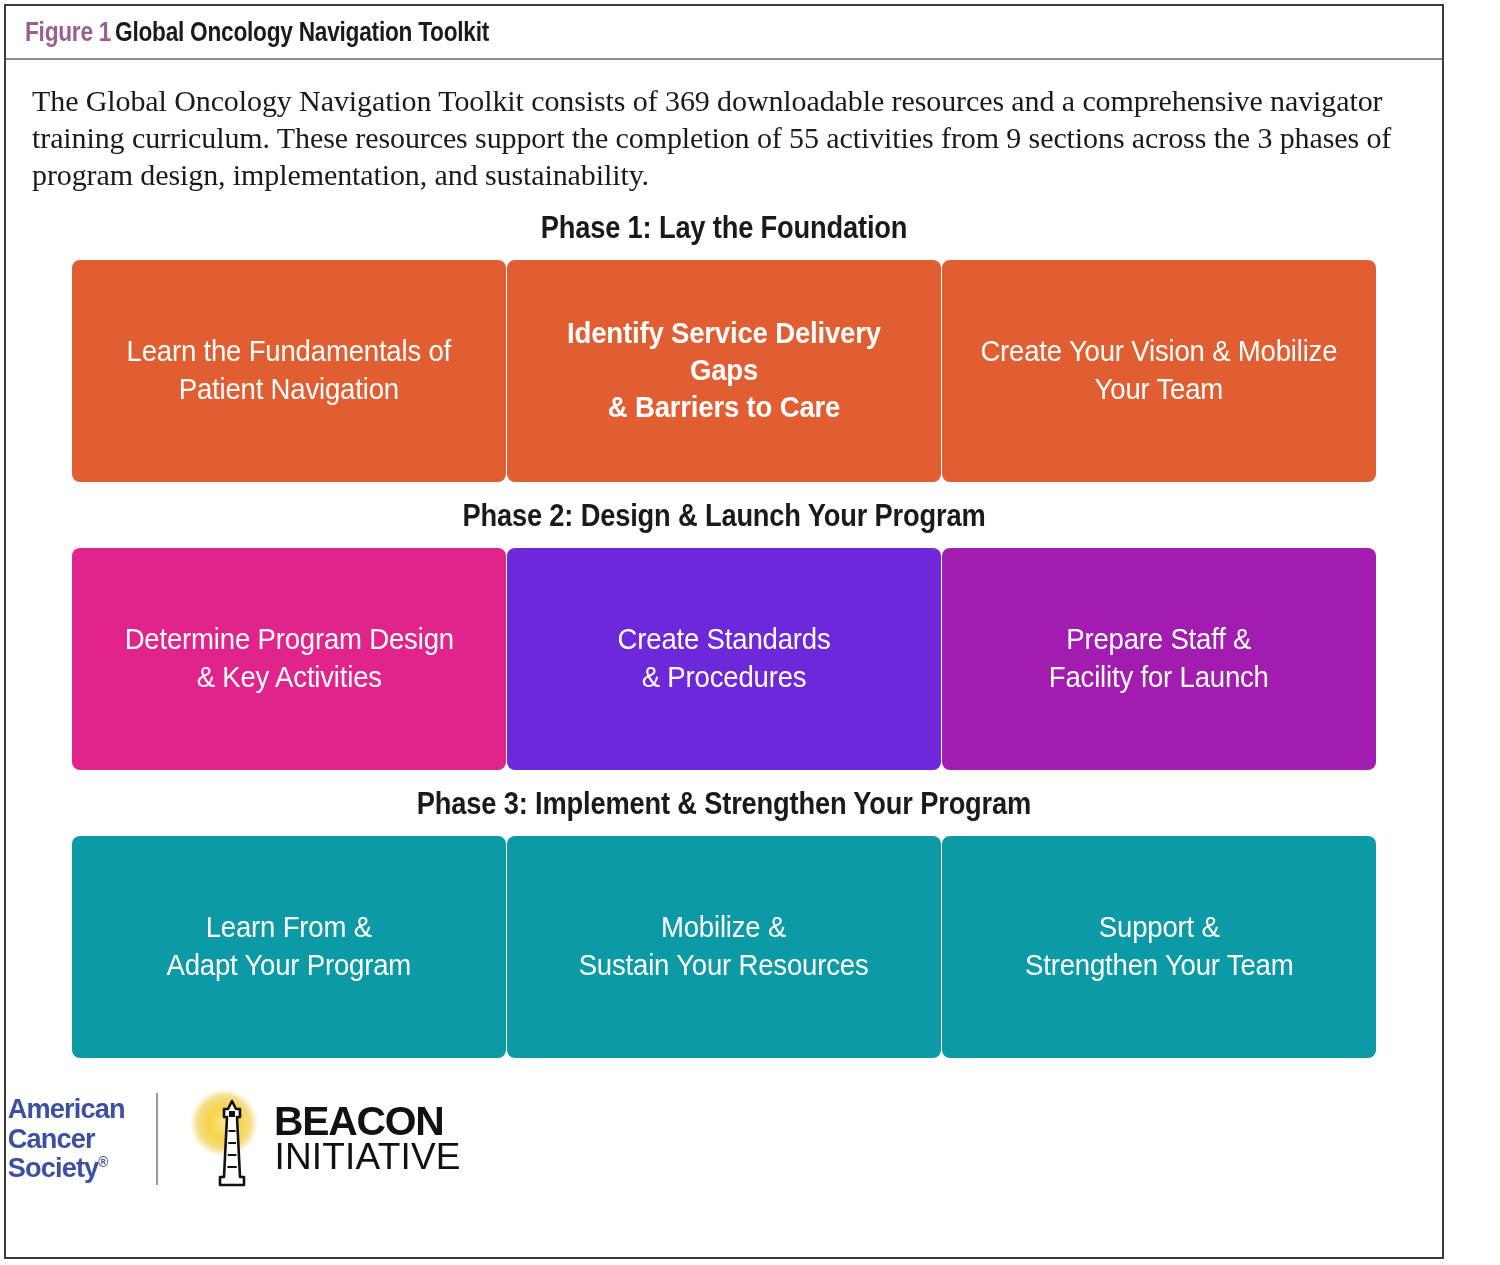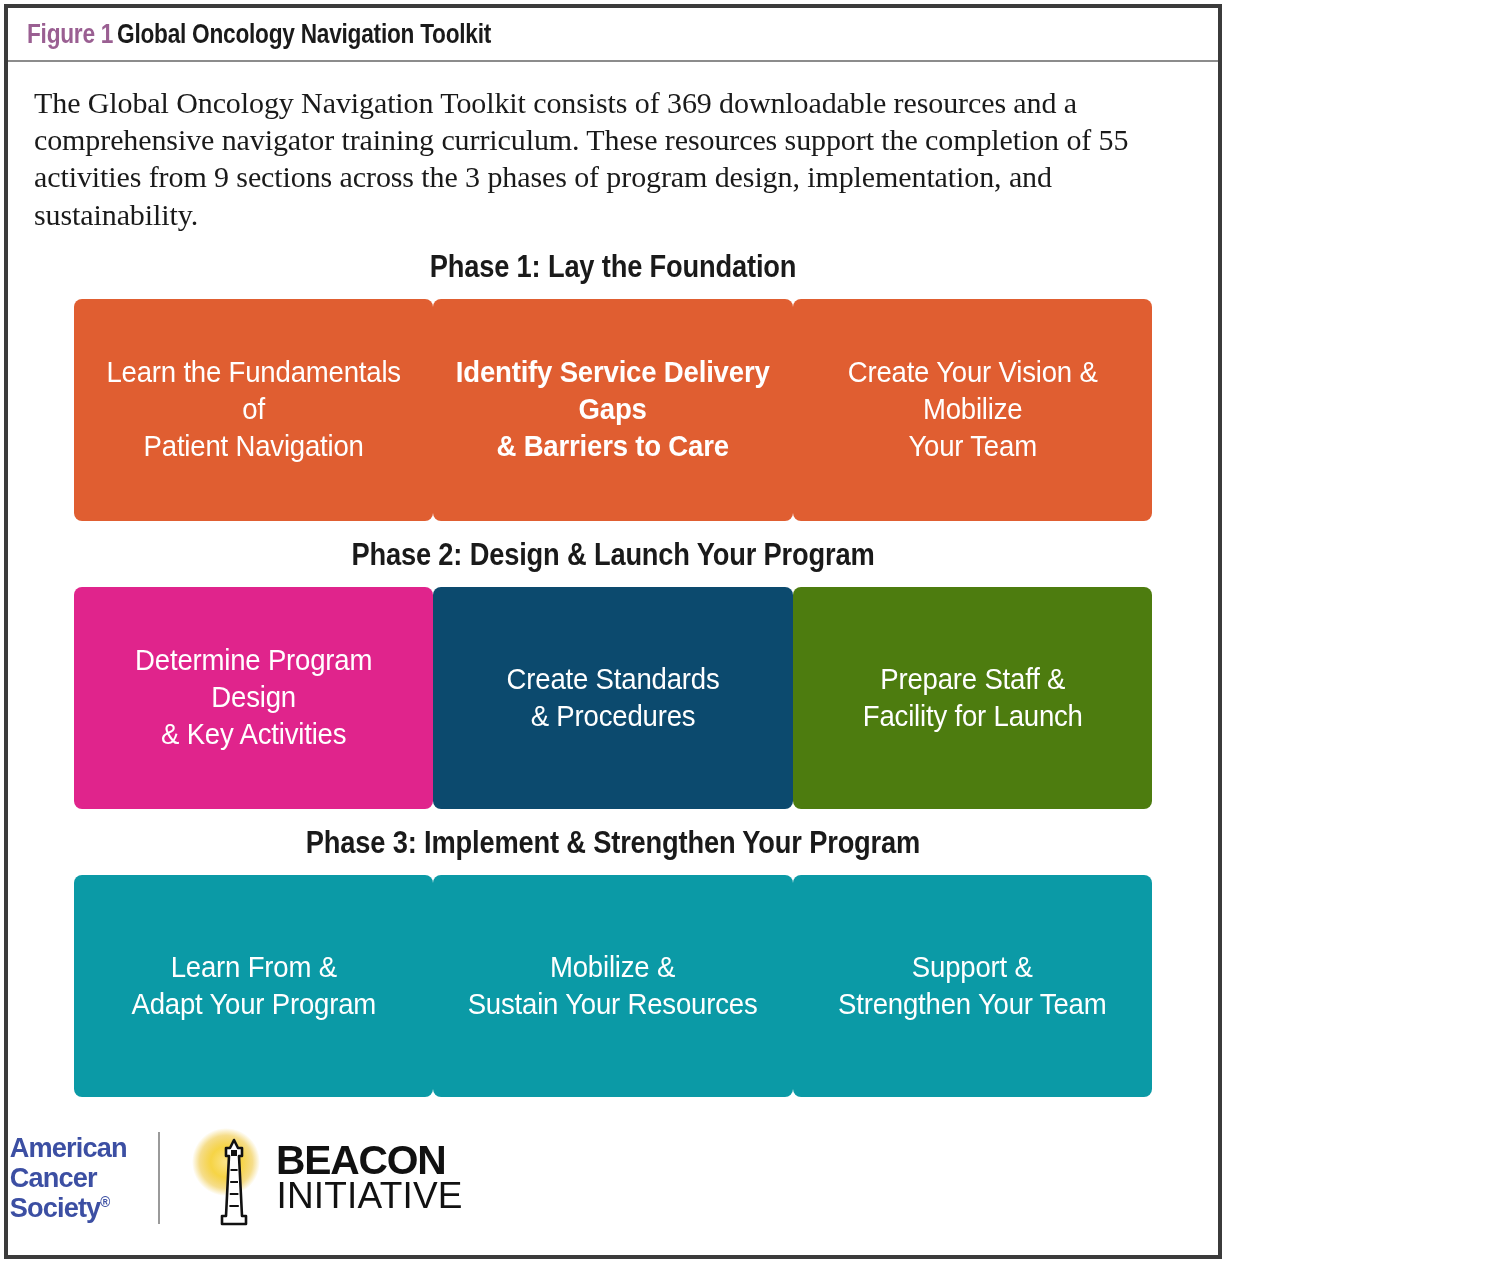--- a/index.html
+++ b/index.html
@@ -11,23 +11,23 @@
     width: 1500px;
     height: 1265px;
     font-family: "Liberation Sans", sans-serif;
     overflow: hidden;
   }
 
   .figure-frame {
     position: absolute;
     left: 4px;
     top: 4px;
-    width: 1218px;
+    width: 1440px;
     height: 1255px;
-    border: 4px solid #a16207;
+    border: 2px solid #a16207;
     box-sizing: border-box;
     background: #ffffff;
   }
 
   
   .fig-header {
     height: 54px;
     border-bottom: 2px solid #8c8c8c;
     box-sizing: border-box;
     display: flex;
@@ -184,25 +184,25 @@
     </div>
   </div>
 
   <div class="phase-block">
     <div class="phase-heading">Phase 2: Design &amp; Launch Your Program</div>
     <div class="row">
       <div class="card" id="c4" style="background: rgb(224, 36, 140);">
         <span class="card-text">Determine Program Design
 &amp; Key Activities</span>
       </div>
-      <div class="card" id="c5" style="background: #0c4a6e;">
+      <div class="card" id="c5" style="background: #6d28d9;">
         <span class="card-text">Create Standards
 &amp; Procedures</span>
       </div>
-      <div class="card" id="c6" style="background: #4d7c0f;">
+      <div class="card" id="c6" style="background: #a21caf;">
         <span class="card-text">Prepare Staff &amp;
 Facility for Launch</span>
       </div>
     </div>
   </div>
 
   <div class="phase-block">
     <div class="phase-heading">Phase 3: Implement &amp; Strengthen Your Program</div>
     <div class="row">
       <div class="card" id="c7" style="background: rgb(11, 154, 166);">

